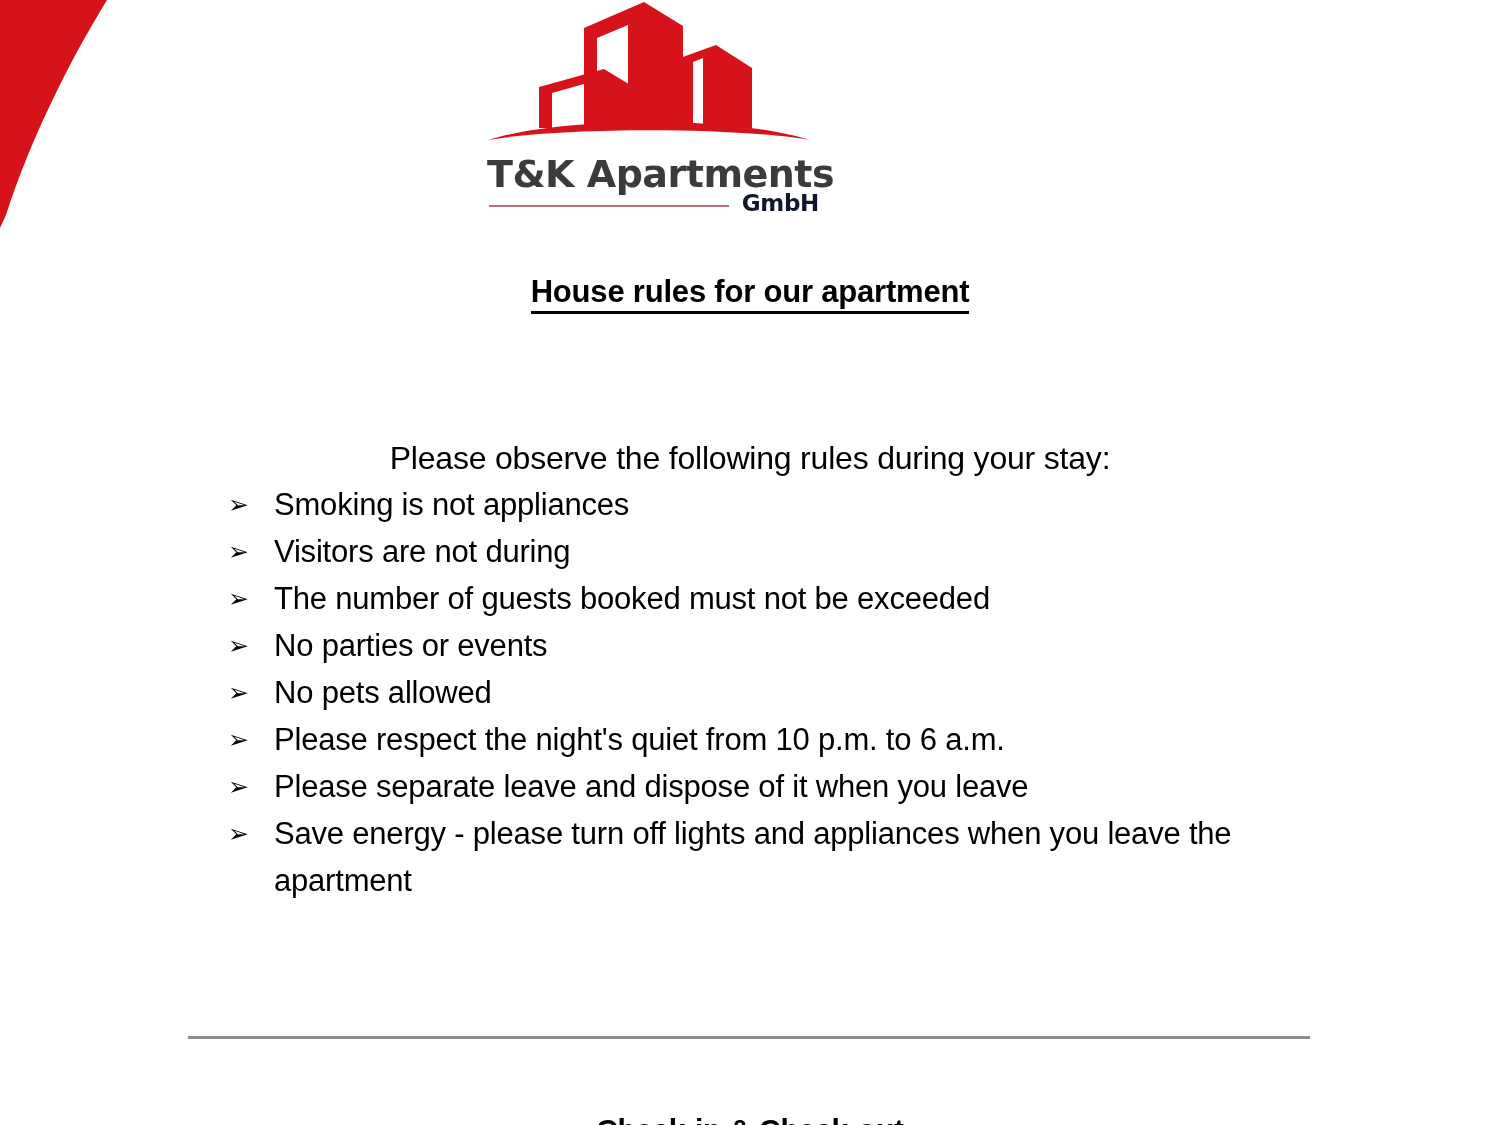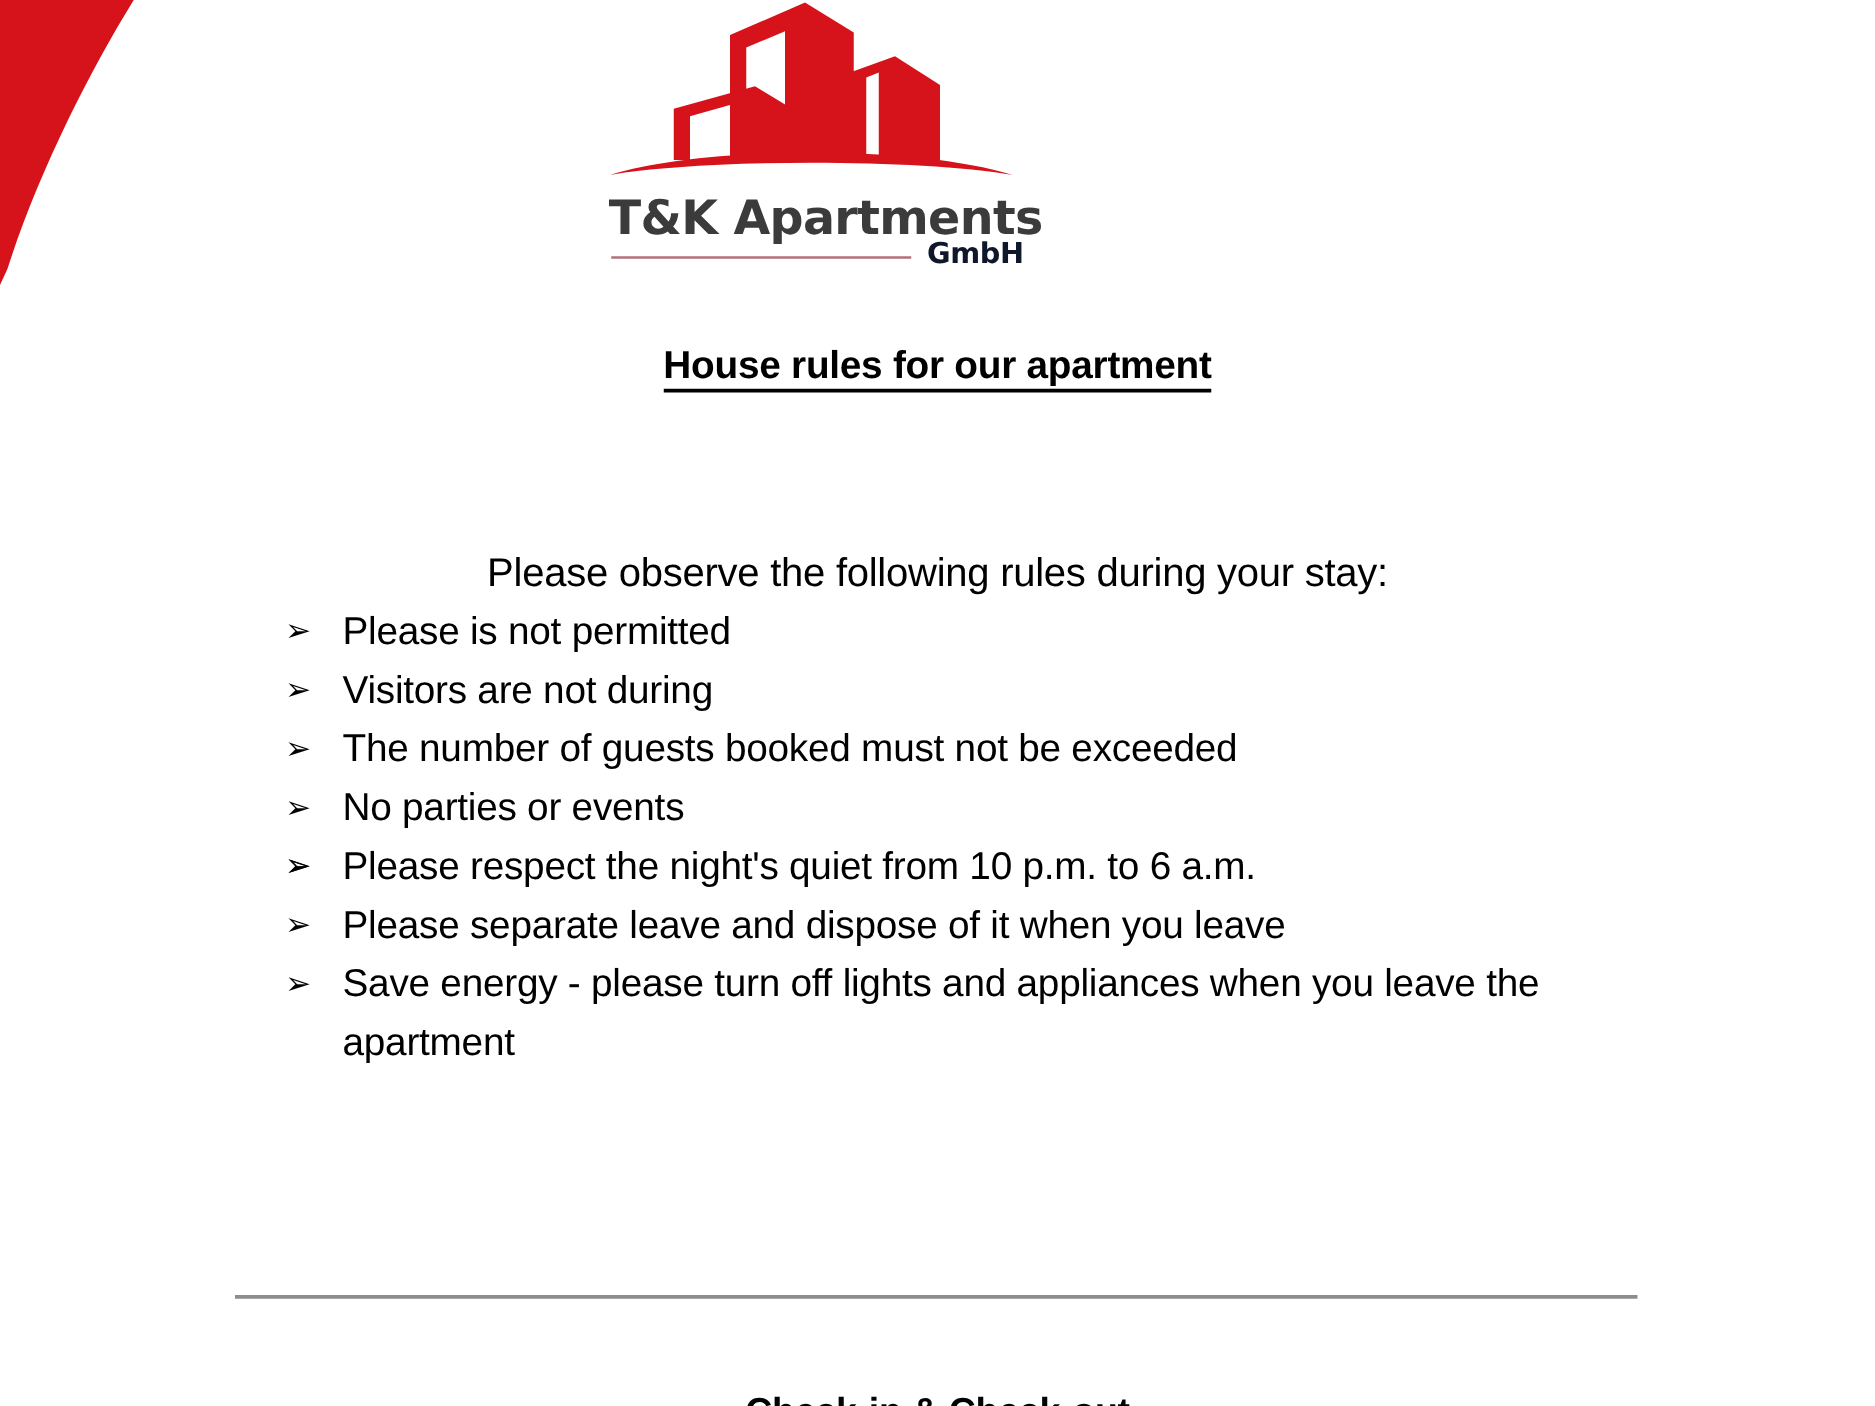--- a/index.html
+++ b/index.html
@@ -185,36 +185,37 @@
   </div>
 </div>
 
 <h1 class="doc-title"><span>House rules for our apartment</span></h1>
 
 <p class="intro-line">Please observe the following rules during your stay:</p>
 
 <ul class="rules-list">
   <li class="rule-item">
     <span class="rule-bullet">➢</span>
-    <span>Please is not permitted</span>
+    <span>Smoking is not appliances</span>
   </li>
   <li class="rule-item">
     <span class="rule-bullet">➢</span>
     <span>Visitors are not during</span>
   </li>
   <li class="rule-item">
     <span class="rule-bullet">➢</span>
     <span>The number of guests booked must not be exceeded</span>
   </li>
   <li class="rule-item">
     <span class="rule-bullet">➢</span>
     <span>No parties or events</span>
   </li>
   <li class="rule-item">
     <span class="rule-bullet">➢</span>
+    <span>No pets allowed</span>
   </li>
   <li class="rule-item">
     <span class="rule-bullet">➢</span>
     <span>Please respect the night's quiet from 10 p.m. to 6 a.m.</span>
   </li>
   <li class="rule-item">
     <span class="rule-bullet">➢</span>
     <span>Please separate leave and dispose of it when you leave</span>
   </li>
   <li class="rule-item">

